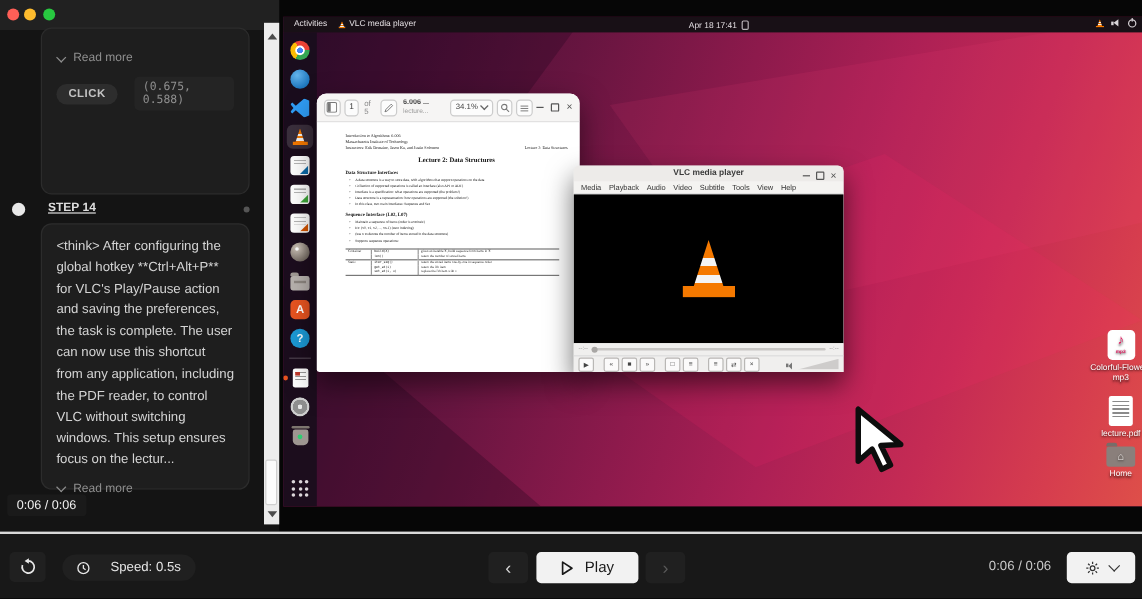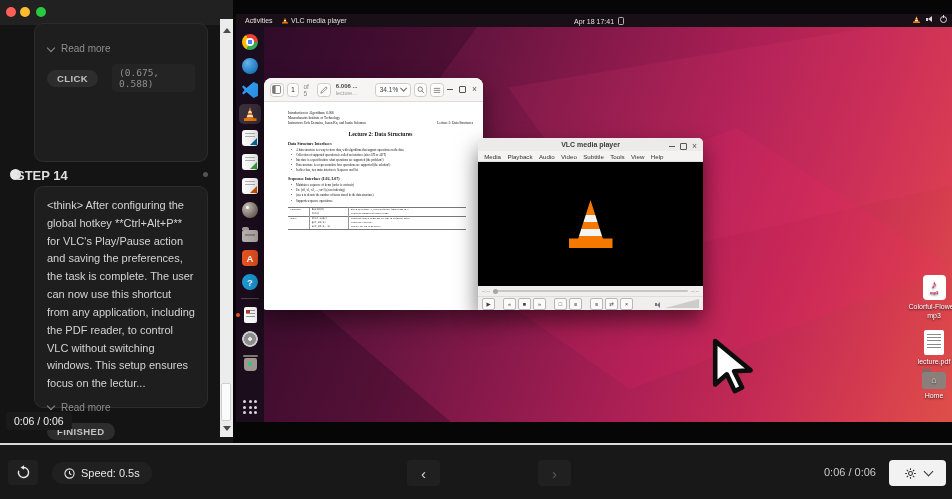--- a/index.html
+++ b/index.html
@@ -11,21 +11,21 @@
   .tl{position:absolute;top:7px;width:10px;height:10px;border-radius:50%;}
   .card{position:absolute;left:34px;width:174px;background:#1e1e1e;border:1px solid #2c2c2c;border-radius:9px;padding:10px 12px;box-sizing:border-box;}
   .card p{margin:0;font-size:11px;line-height:1.62;color:#d4d4d4;}
   .readmore{display:flex;align-items:center;margin-top:9px;color:#8f8f8f;font-size:10px;}
   .chev{width:5px;height:5px;border-left:1.4px solid #8f8f8f;border-bottom:1.4px solid #8f8f8f;transform:rotate(-45deg);margin:-2px 7px 0 1px;}
   .badges{display:flex;align-items:center;gap:14px;margin-top:10px;}
   .pill{background:#2d2d2d;color:#c3c3c3;font-size:9.5px;font-weight:700;letter-spacing:.4px;border-radius:10px;padding:3px 10px;}
   .coords{background:#242424;color:#8f8f8f;font-family:"DejaVu Sans Mono",monospace;font-size:9.5px;border-radius:4px;padding:3px 7px;}
   .steprow{position:absolute;left:0;top:168px;width:220px;height:14px;}
   .stepdot{position:absolute;left:10px;top:1px;width:11px;height:11px;border-radius:50%;background:#e8e8e8;}
-  .steplabel{position:absolute;left:16px;top:0;font-size:13px;font-weight:600;color:#dedede;}
+  .steplabel{position:absolute;left:40px;top:0;font-size:10px;font-weight:600;color:#dedede;text-decoration:underline;}
   .minidot{position:absolute;left:203px;top:4px;width:5px;height:5px;border-radius:50%;background:#555;}
   .scrollbar{position:absolute;left:220px;top:19px;width:13px;height:418px;background:#ececec;}
   .sb-arrow{position:absolute;left:3px;width:0;height:0;}
   .sb-up{top:9px;border-left:4px solid transparent;border-right:4px solid transparent;border-bottom:5px solid #4c4c4c;}
   .sb-down{bottom:6px;border-left:4px solid transparent;border-right:4px solid transparent;border-top:5px solid #4c4c4c;}
   .sb-thumb{position:absolute;left:1px;top:364px;width:10px;height:38px;background:#fbfbfb;border:1px solid #cfcfcf;border-radius:2px;box-sizing:border-box;}
   .timeoverlay{position:absolute;left:6px;top:412px;background:#1a1a1a;border-radius:3px;padding:3px 8px;font-size:10.5px;color:#f0f0f0;}
 
   
   .main{position:absolute;left:233px;top:0;width:719px;height:443px;background:#060606;}
@@ -146,21 +146,21 @@
   .homeimg::before{content:"";position:absolute;left:0;top:-3px;width:9px;height:3px;background:#776d69;border-radius:2px 2px 0 0;}
 
   .cursor{position:absolute;left:470px;top:324px;z-index:30;}
 
   
   .bottombar{position:absolute;left:0;top:443px;width:952px;height:56px;background:#181818;border-top:2px solid #d9d9d9;box-sizing:border-box;}
   .bbtn{position:absolute;display:flex;align-items:center;justify-content:center;border-radius:4px;cursor:default;}
   .dark{background:#202020;color:#e0e0e0;}
   .light{background:#f2f2f2;color:#1a1a1a;}
   .restart{left:8px;top:15px;width:30px;height:25px;}
-  .speed{left:52px;top:17px;height:22px;padding:0 12px;border-radius:11px;gap:6px;font-size:11px;color:#e6e6e6;}
+  .speed{left:52px;top:17px;height:22px;padding:0 12px;border-radius:11px;gap:17px;font-size:11px;color:#e6e6e6;}
   .prev{left:407px;top:15px;width:33px;height:26px;font-size:15px;color:#d8d8d8;}
   .play{left:447px;top:15px;width:85px;height:26px;gap:9px;font-size:12.5px;}
   .next{left:538px;top:15px;width:33px;height:26px;font-size:15px;color:#5a5a5a;}
   .btime{position:absolute;right:76px;top:21px;font-size:11px;color:#c9c9c9;}
   .settings{right:6px;top:15px;width:57px;height:26px;gap:8px;position:absolute;}
   .gchev{width:6px;height:6px;border-left:1.6px solid #333;border-bottom:1.6px solid #333;transform:rotate(-45deg);margin-top:-3px;}
 </style>
 </head>
 <body>
 
@@ -188,23 +188,20 @@
       <span class="stepdot"></span>
       <span class="steplabel">STEP 14</span>
       <span class="minidot"></span>
     </div>
 
     <div class="card" style="top:186px;height:222px">
       <p>&lt;think&gt; After configuring the global hotkey **Ctrl+Alt+P** for VLC's Play/Pause action and saving the preferences, the task is complete. The user can now use this shortcut from any application, including the PDF reader, to control VLC without switching windows. This setup ensures focus on the lectur...</p>
       <div class="readmore">
         <span class="chev"></span>
         <span>Read more</span>
-      </div>
-      <div class="badges">
-        <span class="pill">FINISHED</span>
       </div>
     </div>
 
     <div class="scrollbar">
       <span class="sb-arrow sb-up"></span>
       <span class="sb-thumb"></span>
       <span class="sb-arrow sb-down"></span>
     </div>
 
     <div class="timeoverlay">0:06 / 0:06</div>
@@ -466,20 +463,26 @@
     <div class="bbtn dark speed">
       <svg width="11" height="11" viewBox="0 0 12 12">
         <circle cx="6" cy="6" r="5" fill="none" stroke="#e6e6e6" stroke-width="1.2"></circle>
         <path d="M6 3.2 V6 L8 7.4" fill="none" stroke="#e6e6e6" stroke-width="1.2"></path>
       </svg>
       <span>Speed: 0.5s</span>
     </div>
     <div class="bbtn dark prev">
         <span>‹</span>
       </div>
+    <div class="bbtn light play">
+      <svg width="11" height="13" viewBox="0 0 12 14">
+        <path d="M2 1.5 L10.5 7 L2 12.5 Z" fill="none" stroke="#1a1a1a" stroke-width="1.5" stroke-linejoin="round"></path>
+      </svg>
+      <span>Play</span>
+    </div>
     <div class="bbtn dark next">
         <span>›</span>
       </div>
     <div class="btime">0:06 / 0:06</div>
     <div class="bbtn light settings">
       <svg width="13" height="13" viewBox="0 0 16 16">
         <g stroke="#333" stroke-width="1.3" fill="none">
           <circle cx="8" cy="8" r="2.4"></circle>
           <path d="M8 1.5v2.2 M8 12.3v2.2 M1.5 8h2.2 M12.3 8h2.2 M3.4 3.4l1.6 1.6 M11 11l1.6 1.6 M12.6 3.4L11 5 M5 11l-1.6 1.6"></path>
         </g>

